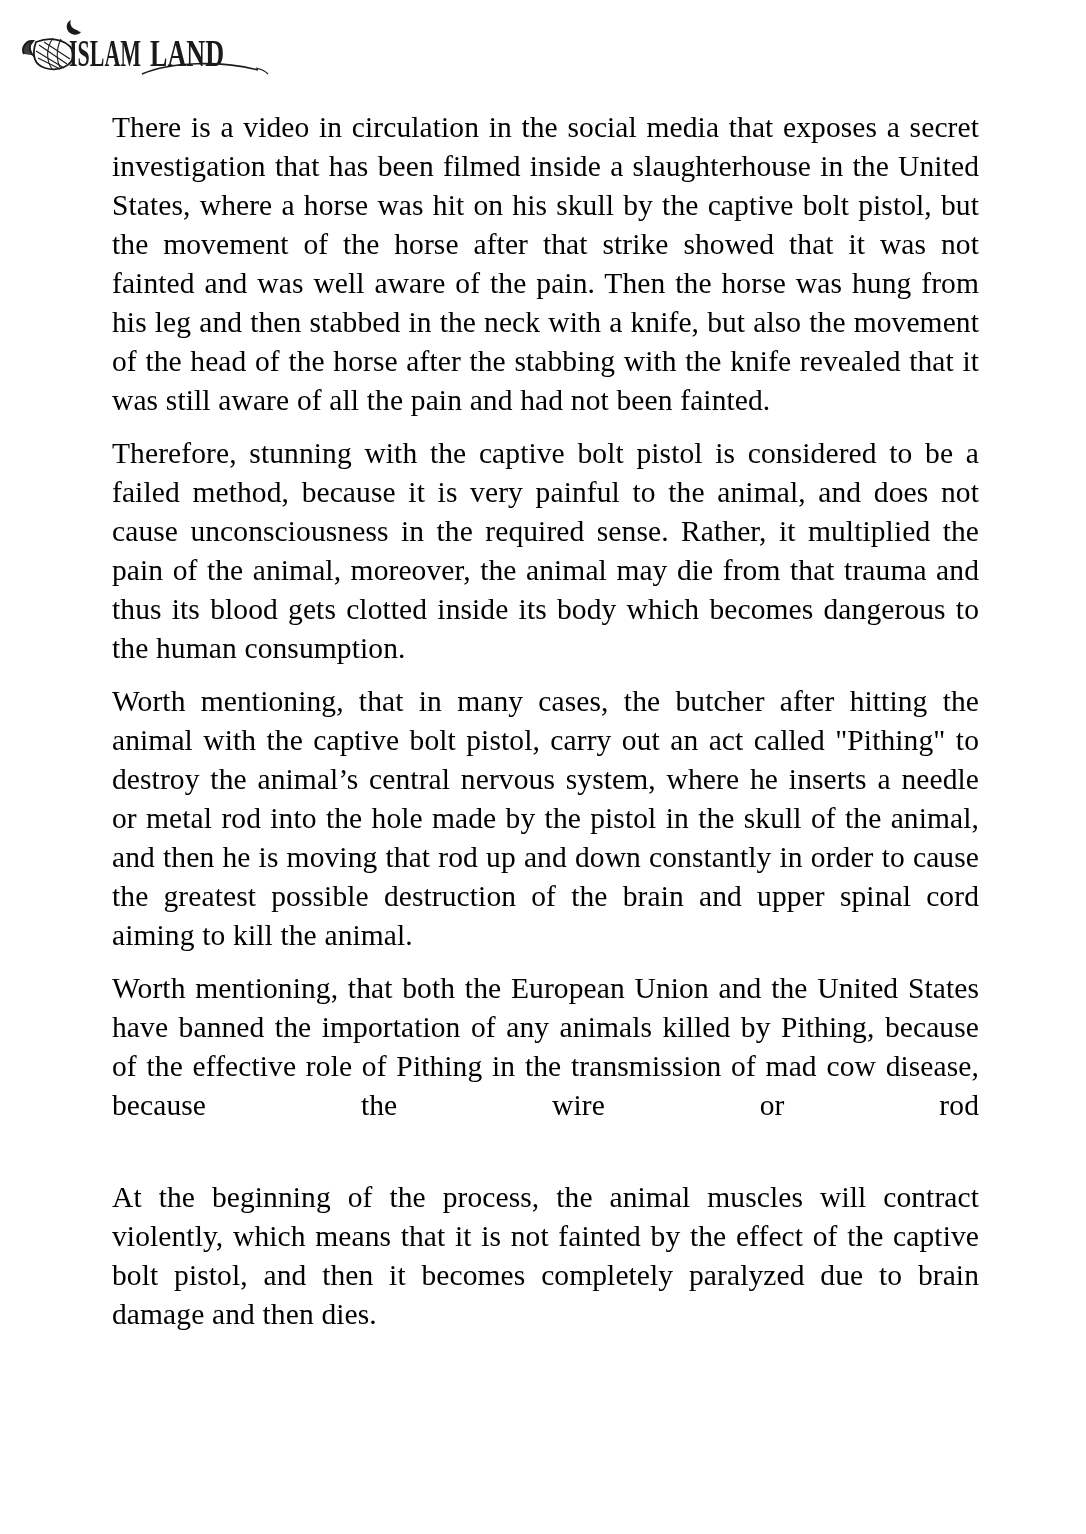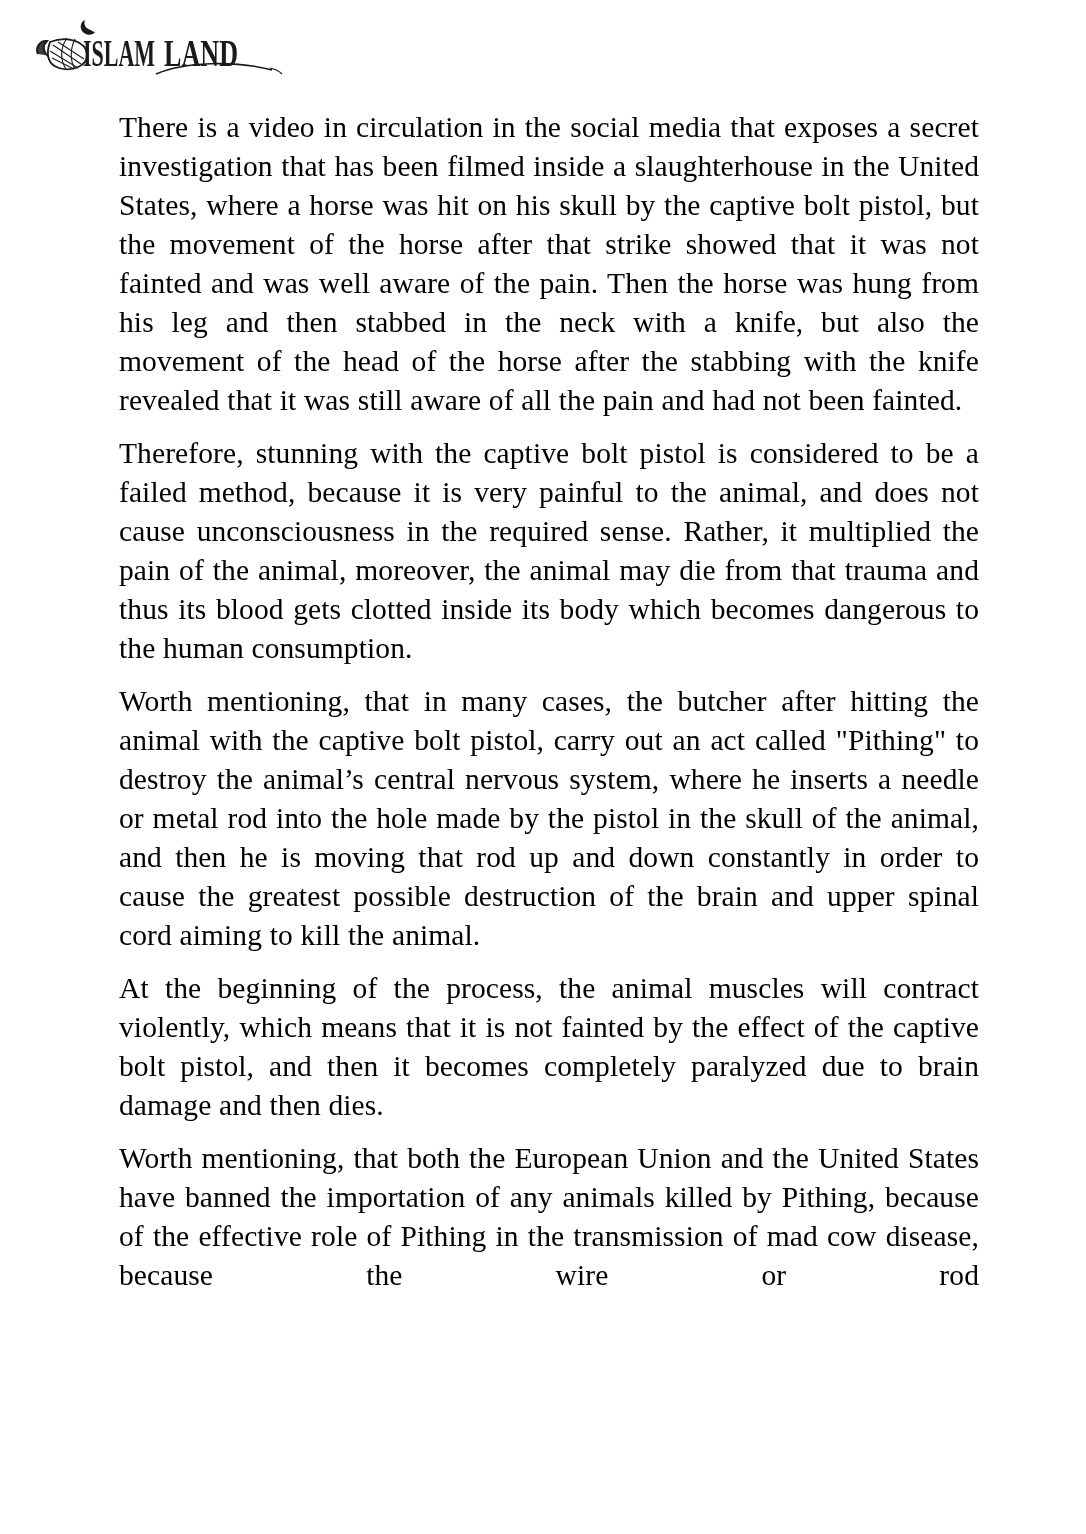--- a/index.html
+++ b/index.html
@@ -19,38 +19,38 @@
   
   .page-header {
     position: absolute;
     top: 0;
     left: 0;
     width: 1086px;
     height: 96px;
   }
   .logo {
     position: absolute;
-    left: 34px;
+    left: 20px;
     top: 18px;
     width: 250px;
     height: 62px;
   }
   .logo svg {
     display: block;
   }
 
   
   .doc-body {
     position: absolute;
     left: 112px;
     top: 108px;
     width: 867px;
   }
   p.para {
-    margin: 0 0 14px 7px;
+    margin: 0 0 14px 0;
     font-size: 29.5px;
     line-height: 39px;
     text-align: justify;
     text-justify: inter-word;
     letter-spacing: 0.1px;
     word-spacing: 0.2px;
     hyphens: none;
     -webkit-hyphens: none;
   }
   p.para:last-child {
@@ -95,17 +95,17 @@
 </div>
 
 <div class="doc-body">
 
   <p class="para">There is a video in circulation in the social media that exposes a secret investigation that has been filmed inside a slaughterhouse in the United States, where a horse was hit on his skull by the captive bolt pistol, but the movement of the horse after that strike showed that it was not fainted and was well aware of the pain. Then the horse was hung from his leg and then stabbed in the neck with a knife, but also the movement of the head of the horse after the stabbing with the knife revealed that it was still aware of all the pain and had not been fainted.</p>
 
   <p class="para">Therefore, stunning with the captive bolt pistol is considered to be a failed method, because it is very painful to the animal, and does not cause unconsciousness in the required sense. Rather, it multiplied the pain of the animal, moreover, the animal may die from that trauma and thus its blood gets clotted inside its body which becomes dangerous to the human consumption.</p>
 
   <p class="para"><span>Worth mentioning, that in many cases, the butcher after hitting the animal with the captive bolt pistol, carry out an act called "</span><b class="term">Pithing</b><span>" to destroy the animal’s central nervous system, where he inserts a needle or metal rod into the hole made by the pistol in the skull of the animal, and then he is moving that rod up and down constantly in order to cause the greatest possible destruction of the brain and upper spinal cord aiming to kill the animal.</span></p>
 
+  <p class="para continues">Worth mentioning, that both the European Union and the United States have banned the importation of any animals killed by Pithing, because of the effective role of Pithing in the transmission of mad cow disease, because the wire or rod</p>
+
   <p class="para">At the beginning of the process, the animal muscles will contract violently, which means that it is not fainted by the effect of the captive bolt pistol, and then it becomes completely paralyzed due to brain damage and then dies.</p>
-
-  <p class="para continues">Worth mentioning, that both the European Union and the United States have banned the importation of any animals killed by Pithing, because of the effective role of Pithing in the transmission of mad cow disease, because the wire or rod</p>
 
 </div>
 
 </body></html>

